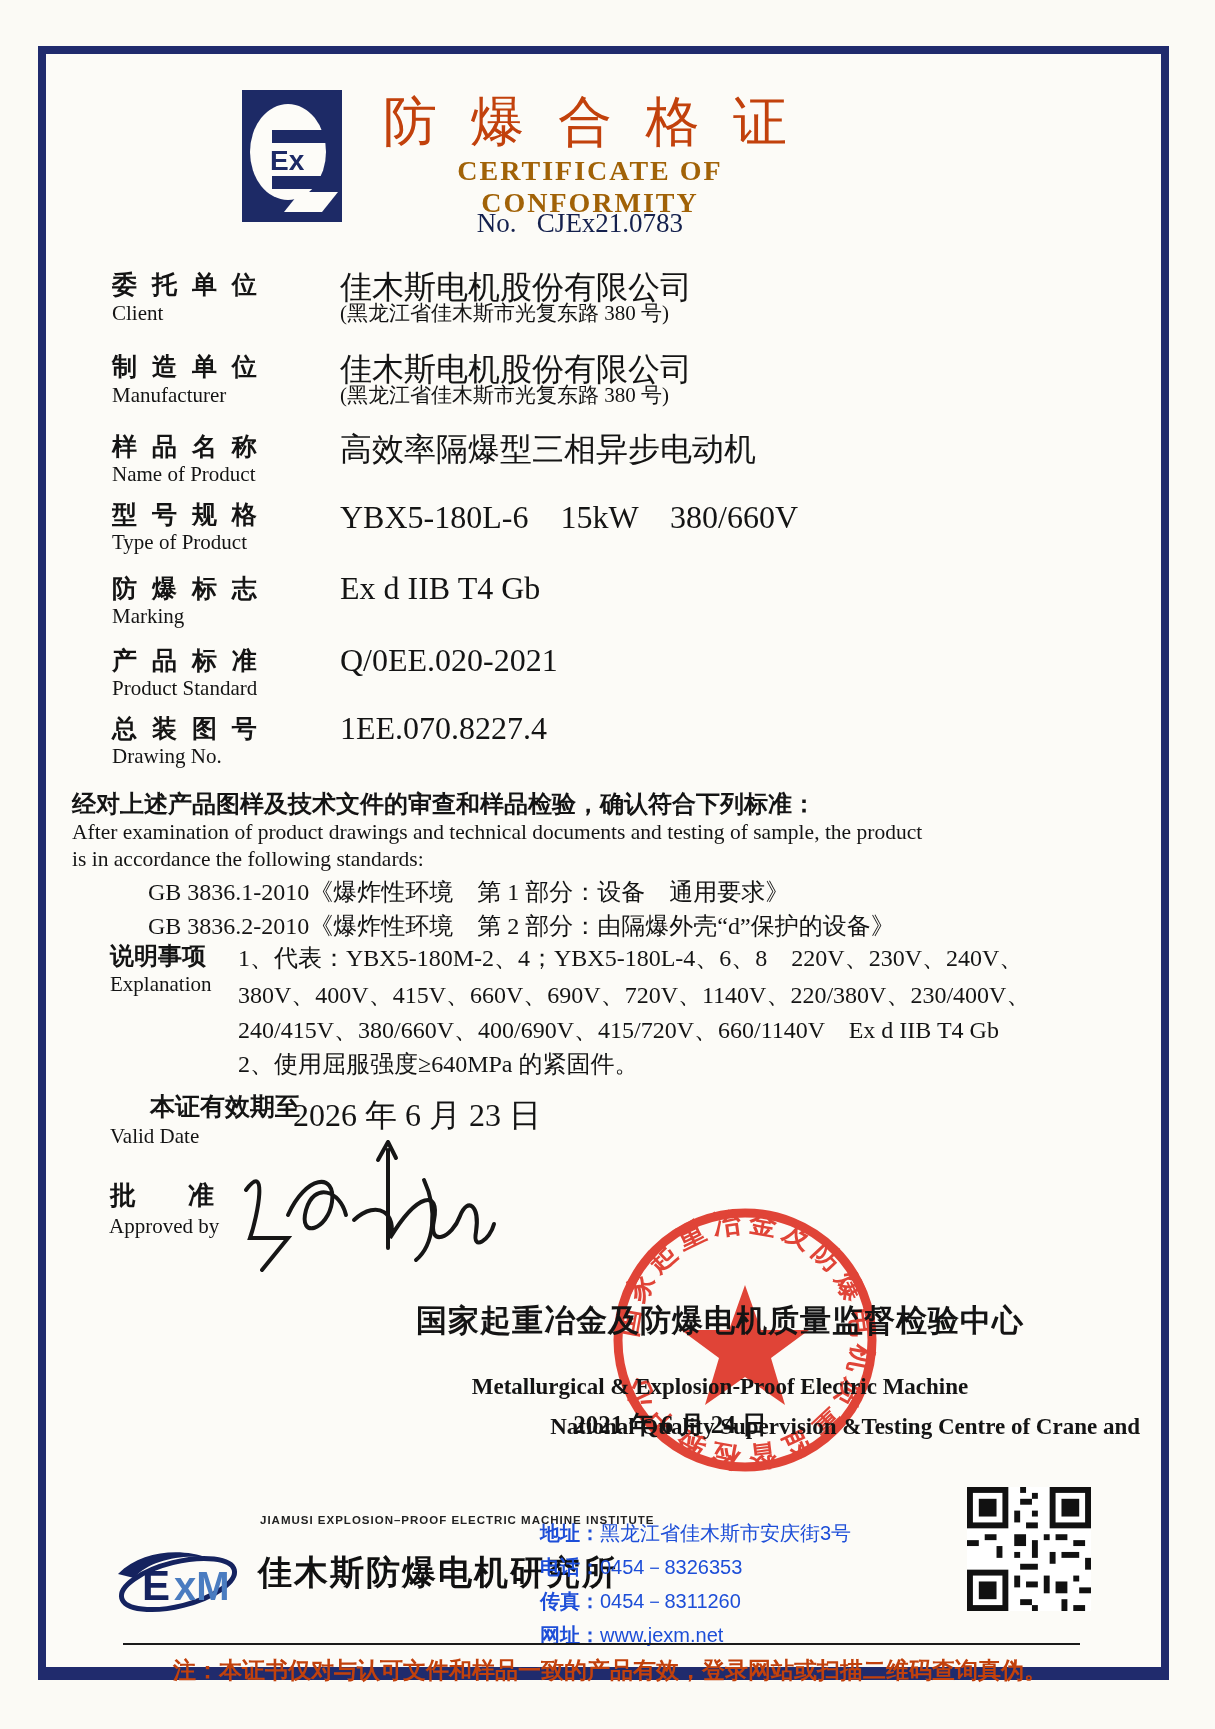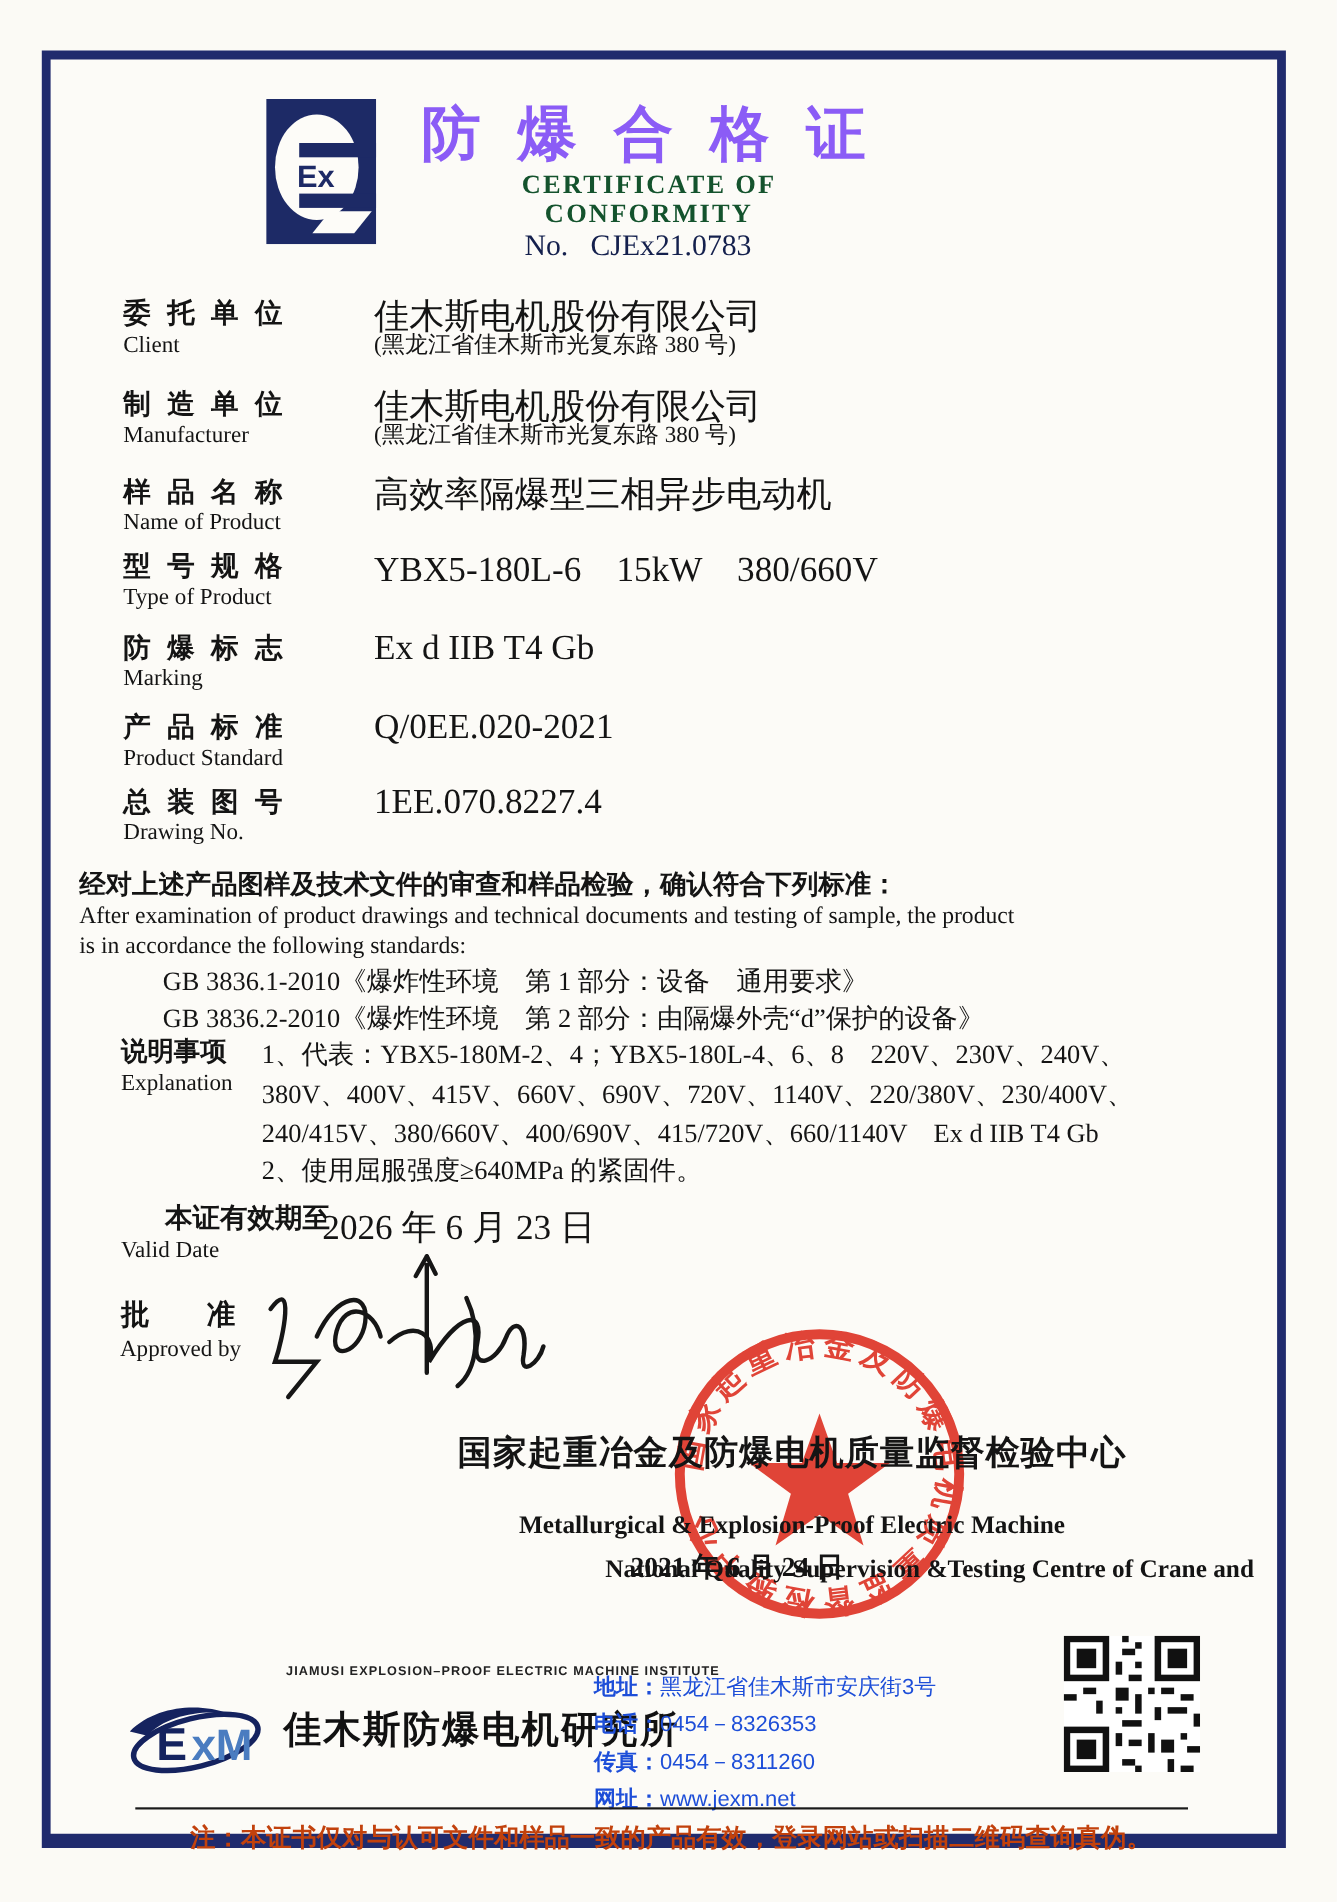--- a/index.html
+++ b/index.html
@@ -2,22 +2,22 @@
 <html><head>
 <meta charset="utf-8">
 <style>
   html,body{margin:0;padding:0;background:#fbfaf5;}
   #page{position:relative;width:1215px;height:1729px;background:#fbfaf5;overflow:hidden;
         font-family:"Liberation Serif",serif;color:#141414;}
   #frame{position:absolute;left:38px;top:46px;width:1131px;height:1634px;
          border:8px solid #202b6d;border-bottom-width:13px;background:#fcfbf7;box-sizing:border-box;}
   .abs{position:absolute;}
   .cn-bold{font-family:"Liberation Sans",sans-serif;font-weight:bold;}
-  .title-cn{font-size:54px;font-weight:bold;letter-spacing:10px;color:#8b5cf6;}
-  .title-en{font-size:24px;font-weight:bold;letter-spacing:2px;color:#14532d;}
+  .title-cn{font-size:54px;font-weight:normal;letter-spacing:10px;color:#c2410c;}
+  .title-en{font-size:28px;font-weight:bold;letter-spacing:2px;color:#a16207;}
   .no-line{font-size:27px;color:#14204d;}
   .f-cn{font-size:25px;letter-spacing:4px;}
   .f-en{font-size:21px;}
   .f-val{font-size:32px;}
   .f-val2{font-size:21px;}
   .stmt-cn{font-size:24px;}
   .stmt-en{font-size:21.5px;}
   .gb{font-size:24px;}
   .exp-line{font-size:24px;}
   .center-name{font-size:31px;letter-spacing:1px;font-weight:bold;}

